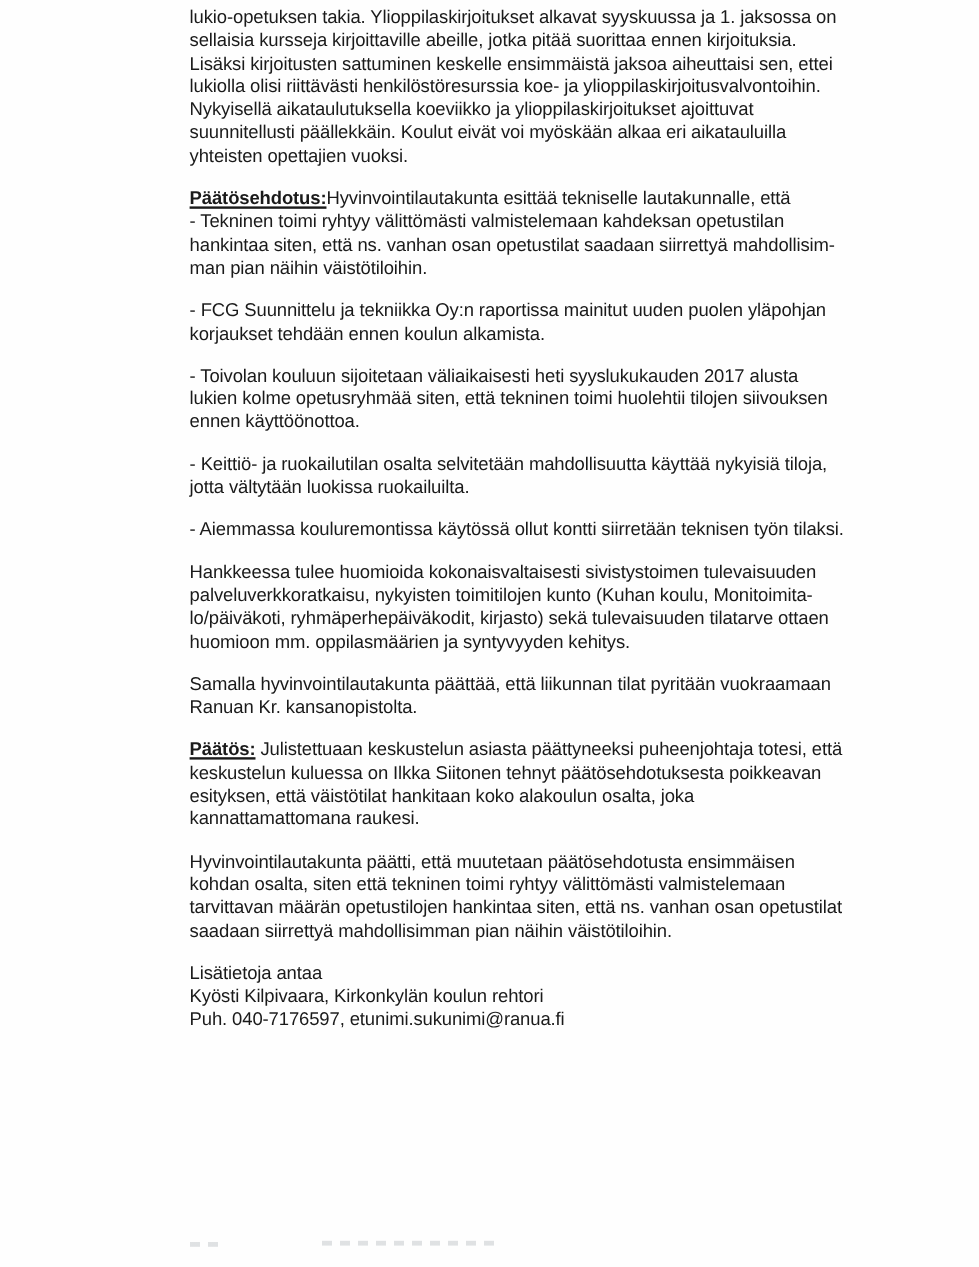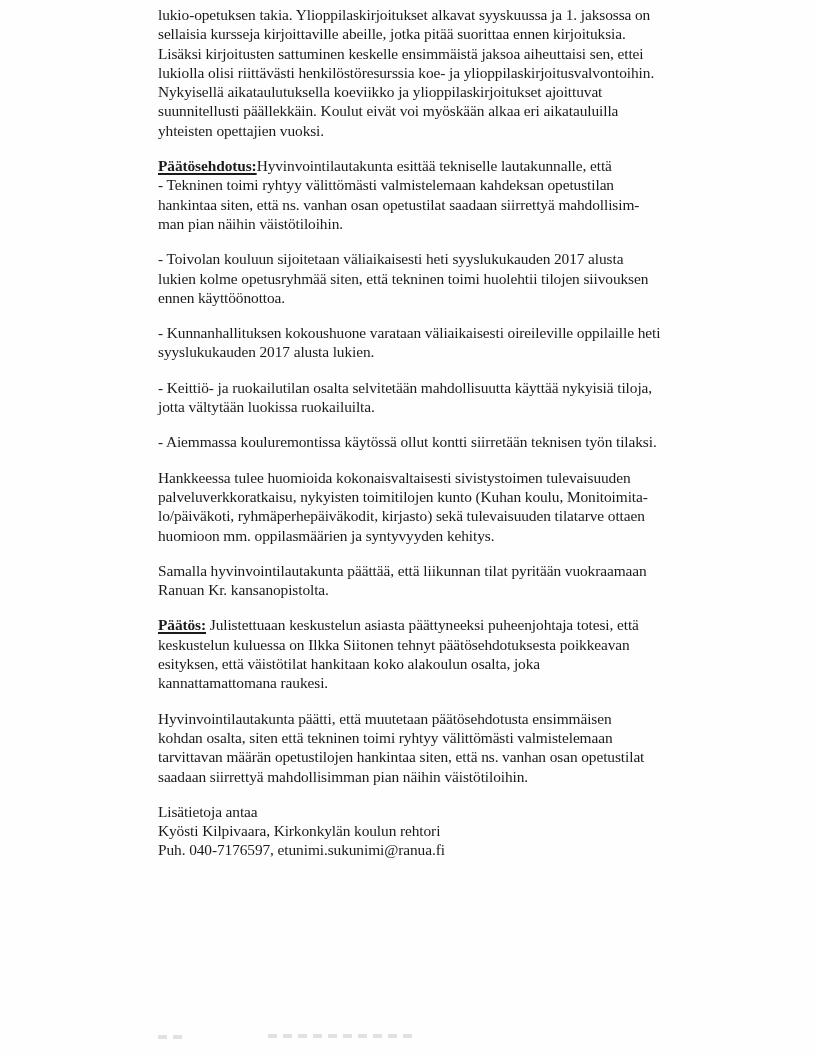--- a/index.html
+++ b/index.html
@@ -7,21 +7,21 @@
     margin: 0;
     padding: 0;
     background: #ffffff;
   }
   .page {
     position: relative;
     width: 816px;
     height: 1056px;
     background: #fefefe;
     overflow: hidden;
-    font-family: Liberation Serif, serif;
+    font-family: Liberation Sans, sans-serif;
     color: #1a1a1a;
   }
   .content {
     position: absolute;
     left: 158px;
     top: 5px;
     width: 645px;
   }
   .para {
     margin: 0 0 16px 0;
@@ -56,25 +56,25 @@
 sellaisia kursseja kirjoittaville abeille, jotka pitää suorittaa ennen kirjoituksia.
 Lisäksi kirjoitusten sattuminen keskelle ensimmäistä jaksoa aiheuttaisi sen, ettei
 lukiolla olisi riittävästi henkilöstöresurssia koe- ja ylioppilaskirjoitusvalvontoihin.
 Nykyisellä aikataulutuksella koeviikko ja ylioppilaskirjoitukset ajoittuvat
 suunnitellusti päällekkäin. Koulut eivät voi myöskään alkaa eri aikatauluilla
 yhteisten opettajien vuoksi.</p>
     <p class="para"><span class="lead">Päätösehdotus:</span><span>Hyvinvointilautakunta esittää tekniselle lautakunnalle, että
 - Tekninen toimi ryhtyy välittömästi valmistelemaan kahdeksan opetustilan
 hankintaa siten, että ns. vanhan osan opetustilat saadaan siirrettyä mahdollisim-
 man pian näihin väistötiloihin.</span></p>
+    <p class="para">- FCG Suunnittelu ja tekniikka Oy:n raportissa mainitut uuden puolen yläpohjan
+korjaukset tehdään ennen koulun alkamista.</p>
     <p class="para">- Toivolan kouluun sijoitetaan väliaikaisesti heti syyslukukauden 2017 alusta
 lukien kolme opetusryhmää siten, että tekninen toimi huolehtii tilojen siivouksen
 ennen käyttöönottoa.</p>
-    <p class="para">- Kunnanhallituksen kokoushuone varataan väliaikaisesti oireileville oppilaille heti
-syyslukukauden 2017 alusta lukien.</p>
     <p class="para">- Keittiö- ja ruokailutilan osalta selvitetään mahdollisuutta käyttää nykyisiä tiloja,
 jotta vältytään luokissa ruokailuilta.</p>
     <p class="para">- Aiemmassa kouluremontissa käytössä ollut kontti siirretään teknisen työn tilaksi.</p>
     <p class="para">Hankkeessa tulee huomioida kokonaisvaltaisesti sivistystoimen tulevaisuuden
 palveluverkkoratkaisu, nykyisten toimitilojen kunto (Kuhan koulu, Monitoimita-
 lo/päiväkoti, ryhmäperhepäiväkodit, kirjasto) sekä tulevaisuuden tilatarve ottaen
 huomioon mm. oppilasmäärien ja syntyvyyden kehitys.</p>
     <p class="para">Samalla hyvinvointilautakunta päättää, että liikunnan tilat pyritään vuokraamaan
 Ranuan Kr. kansanopistolta.</p>
     <p class="para"><span class="lead">Päätös:</span><span> Julistettuaan keskustelun asiasta päättyneeksi puheenjohtaja totesi, että

